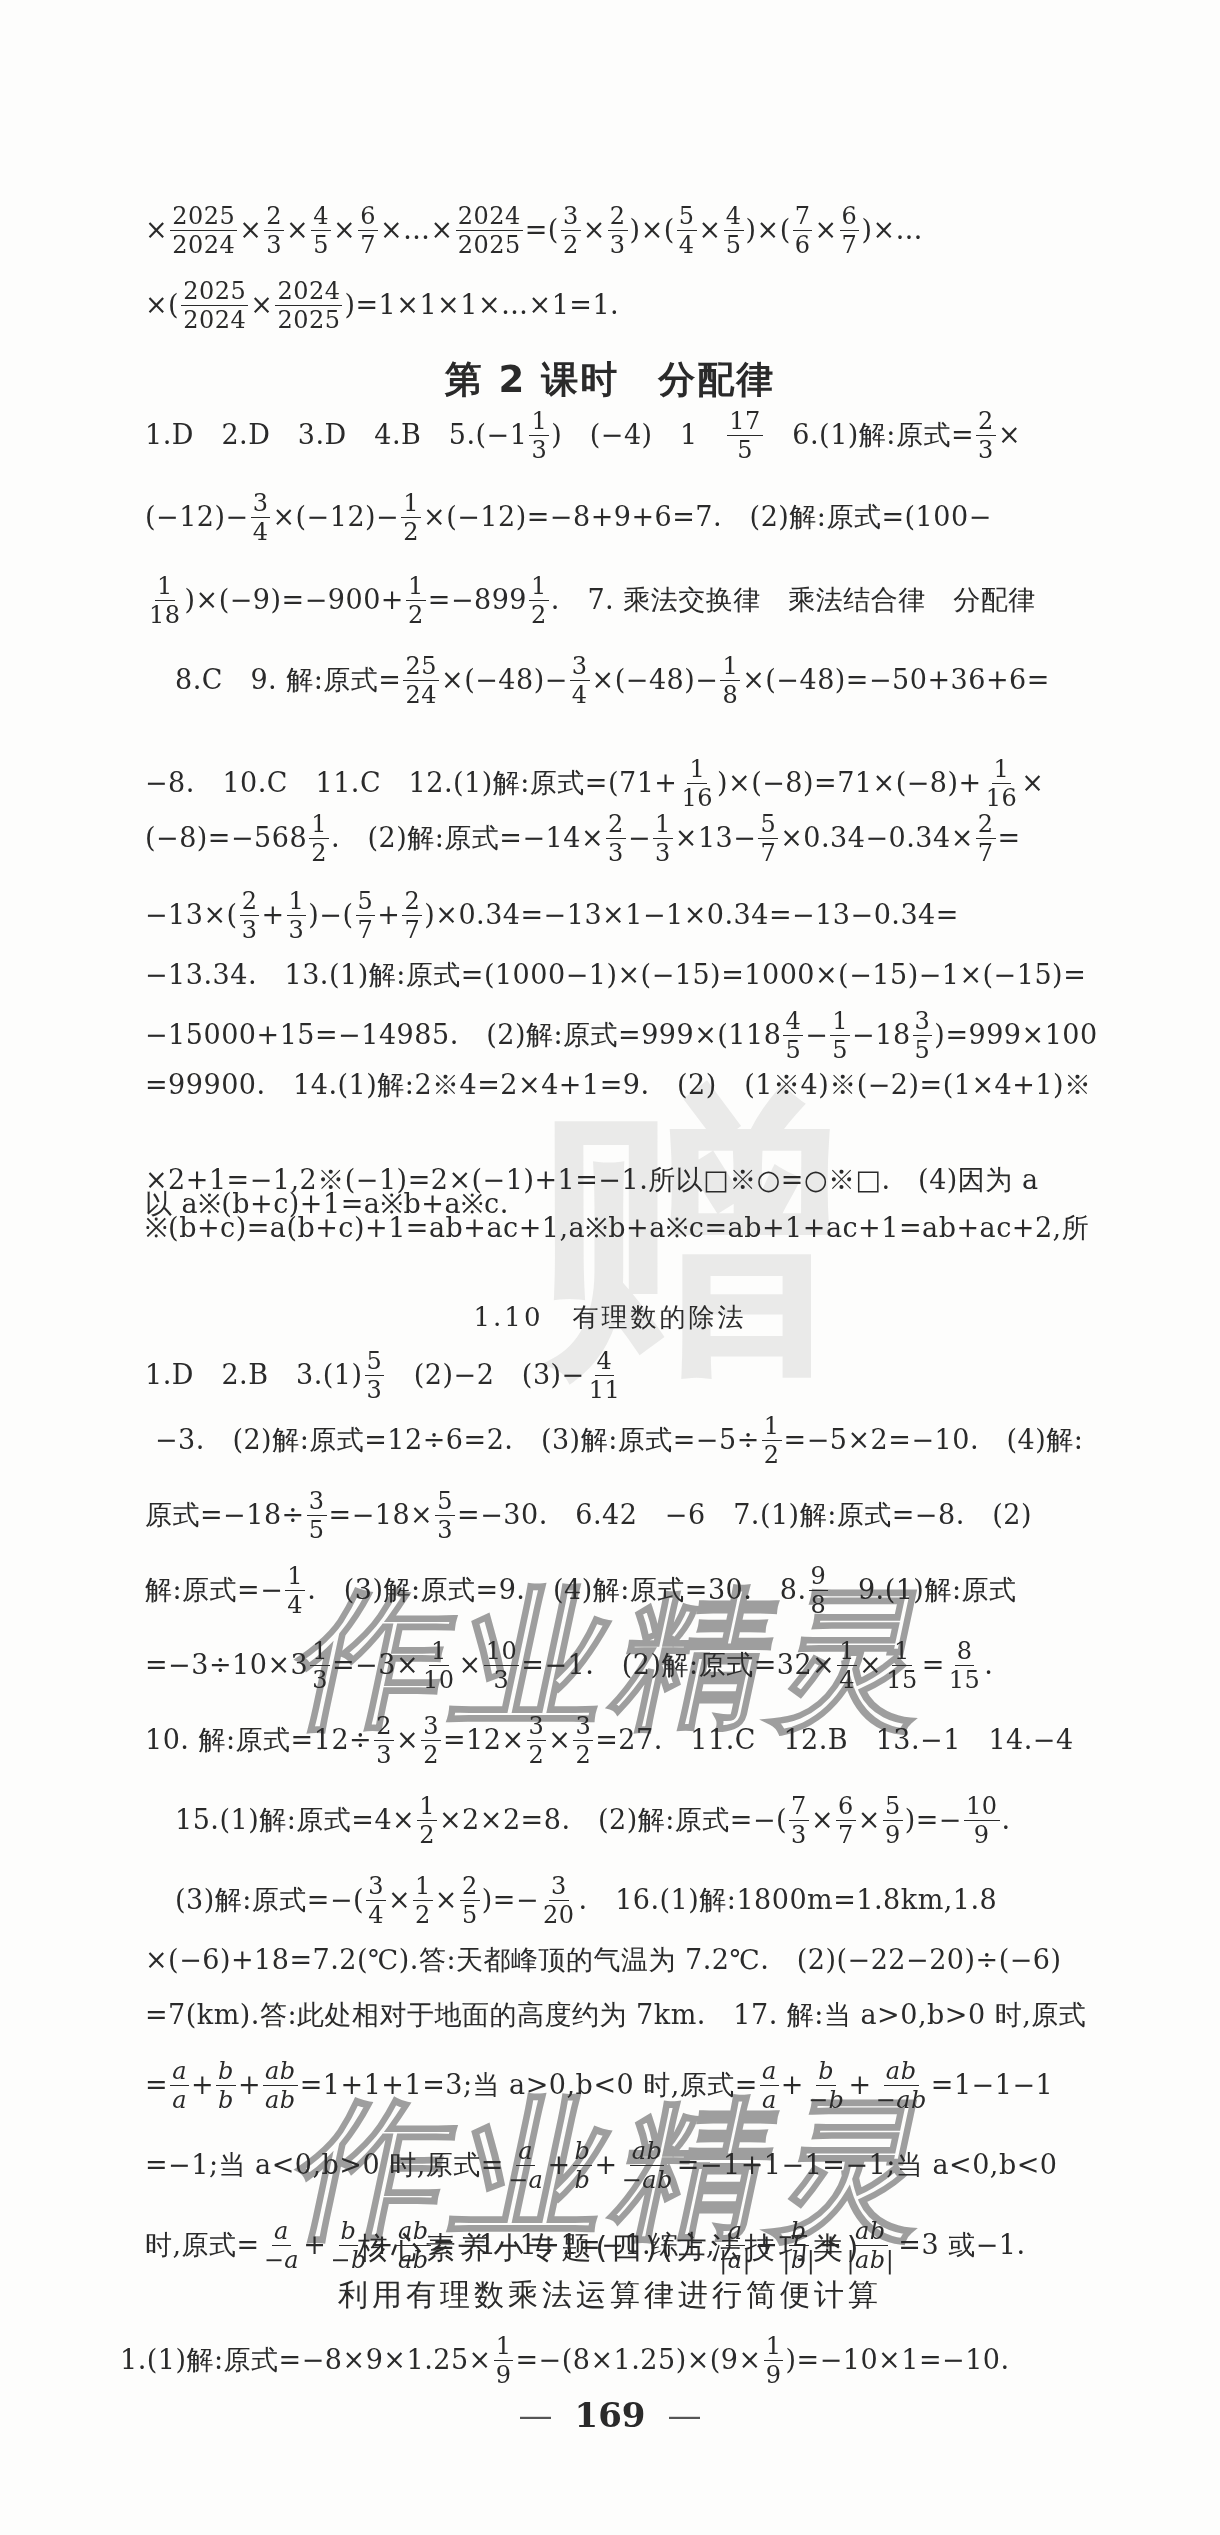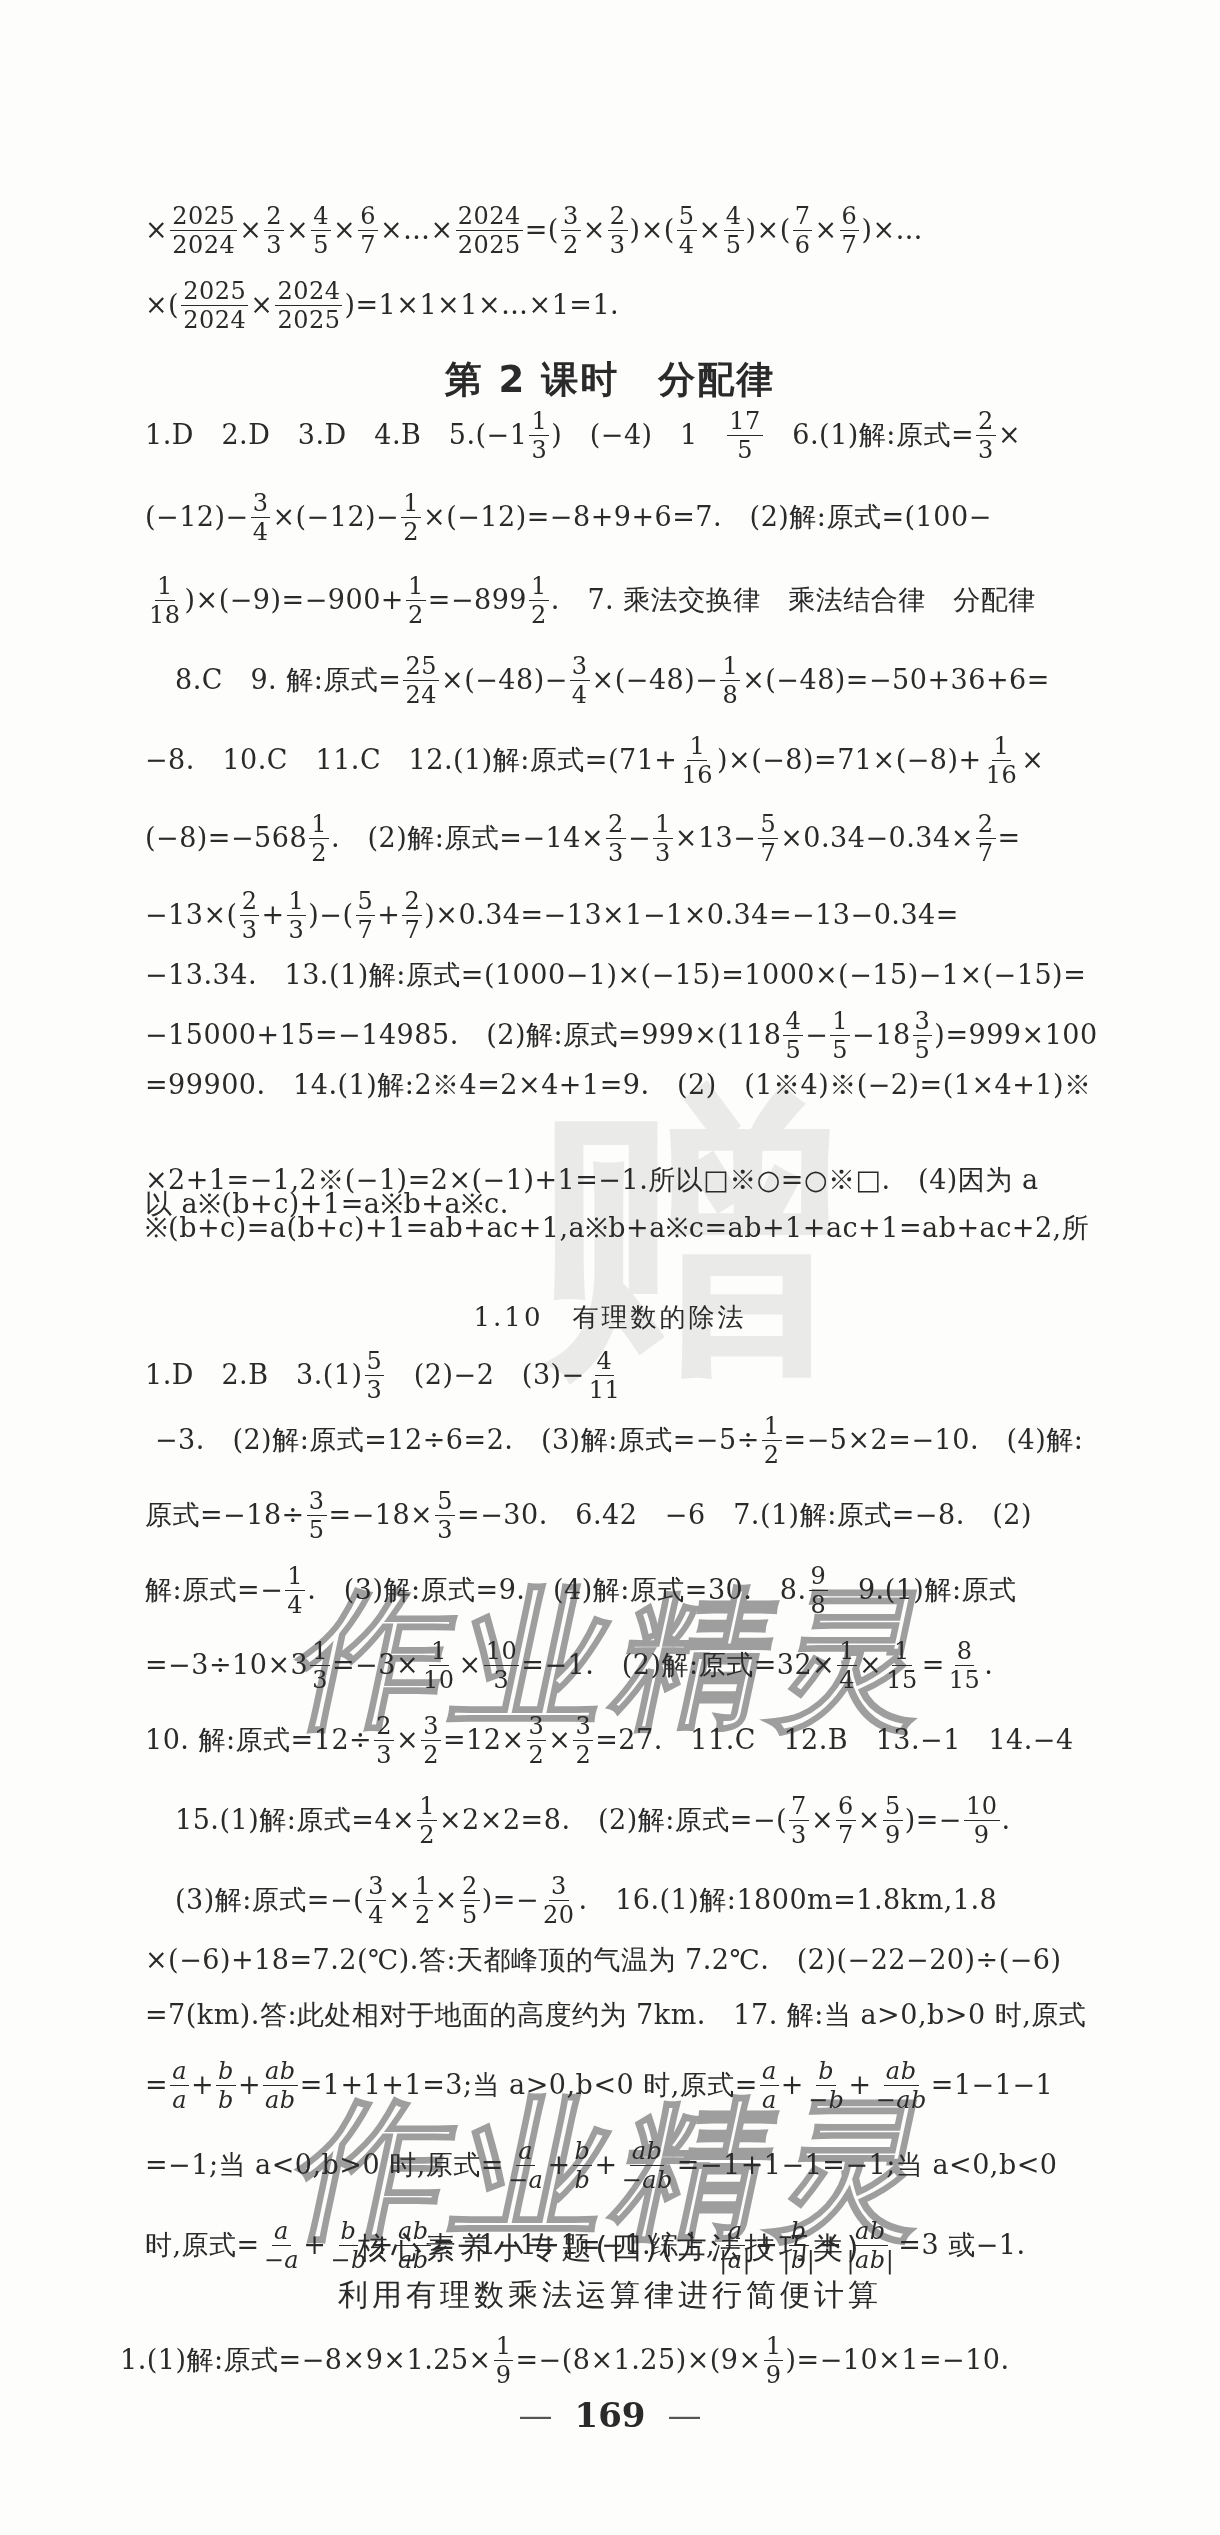--- a/index.html
+++ b/index.html
@@ -197,21 +197,21 @@
         <span class="num" data-name="fraction-numerator">3</span>
         <span class="den" data-name="fraction-denominator">4</span>
       </span>
       <span data-name="text-run" style="white-space: pre;">×(−48)−</span>
       <span class="frac" data-name="fraction">
         <span class="num" data-name="fraction-numerator">1</span>
         <span class="den" data-name="fraction-denominator">8</span>
       </span>
       <span data-name="text-run" style="white-space: pre;">×(−48)=−50+36+6=</span>
     </div>
-  <div class="line" style="top:730px;" data-name="sec2-line-5">
+  <div class="line" style="top:753px;" data-name="sec2-line-5">
       <span data-name="text-run" style="white-space: pre;">−8.　10.C　11.C　12.(1)解:原式=(71+</span>
       <span class="frac" data-name="fraction">
         <span class="num" data-name="fraction-numerator">1</span>
         <span class="den" data-name="fraction-denominator">16</span>
       </span>
       <span data-name="text-run" style="white-space: pre;">)×(−8)=71×(−8)+</span>
       <span class="frac" data-name="fraction">
         <span class="num" data-name="fraction-numerator">1</span>
         <span class="den" data-name="fraction-denominator">16</span>
       </span>

